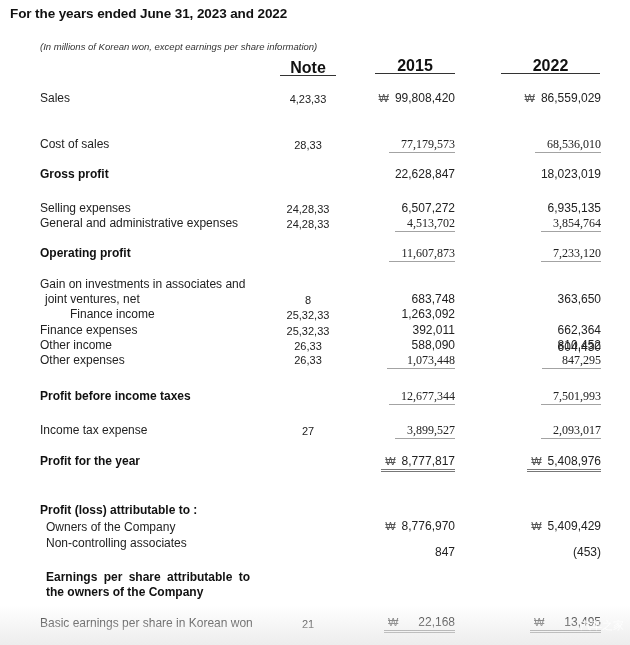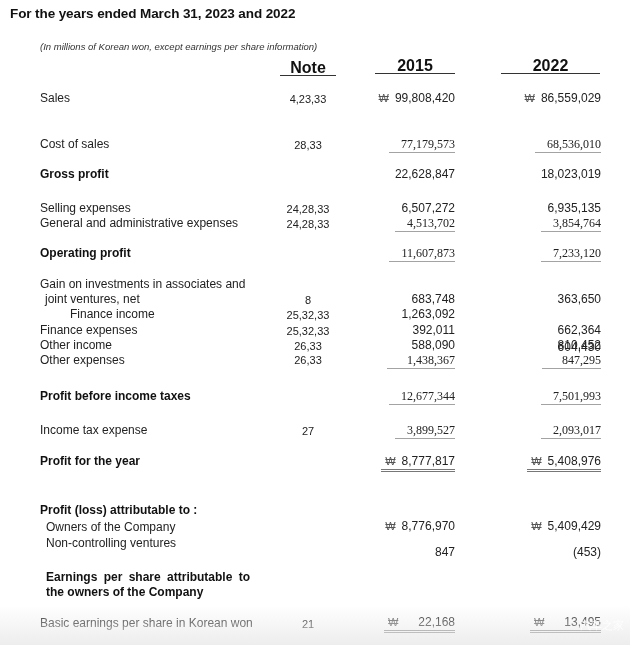--- a/index.html
+++ b/index.html
@@ -26,21 +26,21 @@
     background:linear-gradient(to bottom, rgba(255,255,255,0), rgba(235,235,235,0.9));
     pointer-events:none;
   }
   .watermark { right:6px; bottom:12px; font-size:11px; color:rgba(255,255,255,0.85); }
 </style>
 </head>
 <body>
 
 <div>
 
-  <div class="abs title">For the years ended March 31, 2023 and 2022</div>
+  <div class="abs title">For the years ended June 31, 2023 and 2022</div>
   <div class="abs subtitle">(In millions of Korean won, except earnings per share information)</div>
 
   <div class="abs hdr" style="left:280px; top:61px; width:56px;">Note</div>
   <div class="abs hdr" style="left:375px; top:59px; width:80px;">2015</div>
   <div class="abs hdr" style="left:501px; top:59px; width:99px;">2022</div>
 
   <div class="abs lbl" style="top:91px;">Sales</div>
   <div class="abs note" style="top:92px;">4,23,33</div>
   <div class="abs v23" style="top:91px;"><span class="won">₩</span><span>99,808,420</span></div>
   <div class="abs v22" style="top:91px;"><span class="won">₩</span><span>86,559,029</span></div>
@@ -84,42 +84,42 @@
   <div class="abs v23" style="top:323px;">392,011</div>
   <div class="abs v22" style="top:323px;">662,364</div>
 
   <div class="abs lbl" style="top:338px;">Other income</div>
   <div class="abs note" style="top:339px;">26,33</div>
   <div class="abs v23" style="top:338px;">588,090</div>
   <div class="abs v22" style="top:338px;">810,452</div>
 
   <div class="abs lbl" style="top:353px;">Other expenses</div>
   <div class="abs note" style="top:353px;">26,33</div>
-  <div class="abs v23 ul" style="top:353px; padding-left:20px;">1,438,367</div>
+  <div class="abs v23 ul" style="top:353px; padding-left:20px;">1,073,448</div>
   <div class="abs v22 ul" style="top:353px; padding-left:20px;">847,295</div>
 
   <div class="abs lbl b" style="top:389px;">Profit before income taxes</div>
   <div class="abs v23 ul" style="top:389px;">12,677,344</div>
   <div class="abs v22 ul" style="top:389px;">7,501,993</div>
 
   <div class="abs lbl" style="top:423px;">Income tax expense</div>
   <div class="abs note" style="top:424px;">27</div>
   <div class="abs v23 ul" style="top:423px;">3,899,527</div>
   <div class="abs v22 ul" style="top:423px;">2,093,017</div>
 
   <div class="abs lbl b" style="top:454px;">Profit for the year</div>
   <div class="abs v23 dul" style="top:454px;"><span class="won">₩</span><span>8,777,817</span></div>
   <div class="abs v22 dul" style="top:454px;"><span class="won">₩</span><span>5,408,976</span></div>
 
   <div class="abs lbl b" style="top:503px;">Profit (loss) attributable to :</div>
   <div class="abs lbl" style="top:520px; left:46px;">Owners of the Company</div>
   <div class="abs v23" style="top:519px;"><span class="won">₩</span><span>8,776,970</span></div>
   <div class="abs v22" style="top:519px;"><span class="won">₩</span><span>5,409,429</span></div>
 
-  <div class="abs lbl" style="top:536px; left:46px;">Non-controlling ventures</div>
+  <div class="abs lbl" style="top:536px; left:46px;">Non-controlling associates</div>
   <div class="abs v23" style="top:545px;">847</div>
   <div class="abs v22" style="top:545px;">(453)</div>
 
   <div class="abs lbl b" style="top:570px; word-spacing:3px;padding-left:6px;">Earnings per share attributable to</div>
   <div class="abs lbl b" style="top:585px; left:46px;">the owners of the Company</div>
 
   <div class="abs lbl" style="top:616px;">Basic earnings per share in Korean won</div>
   <div class="abs note" style="top:617px;">21</div>
   <div class="abs v23 dul" style="top:615px;"><span class="won won-wide">₩</span><span>22,168</span></div>
   <div class="abs v22 dul" style="top:615px;"><span class="won won-wide">₩</span><span>13,495</span></div>

